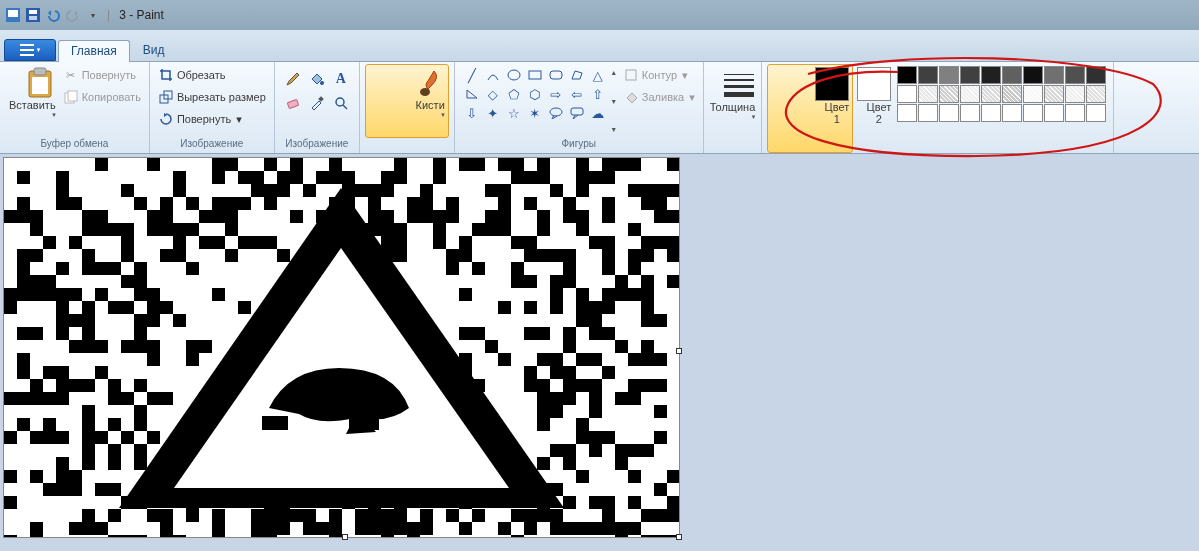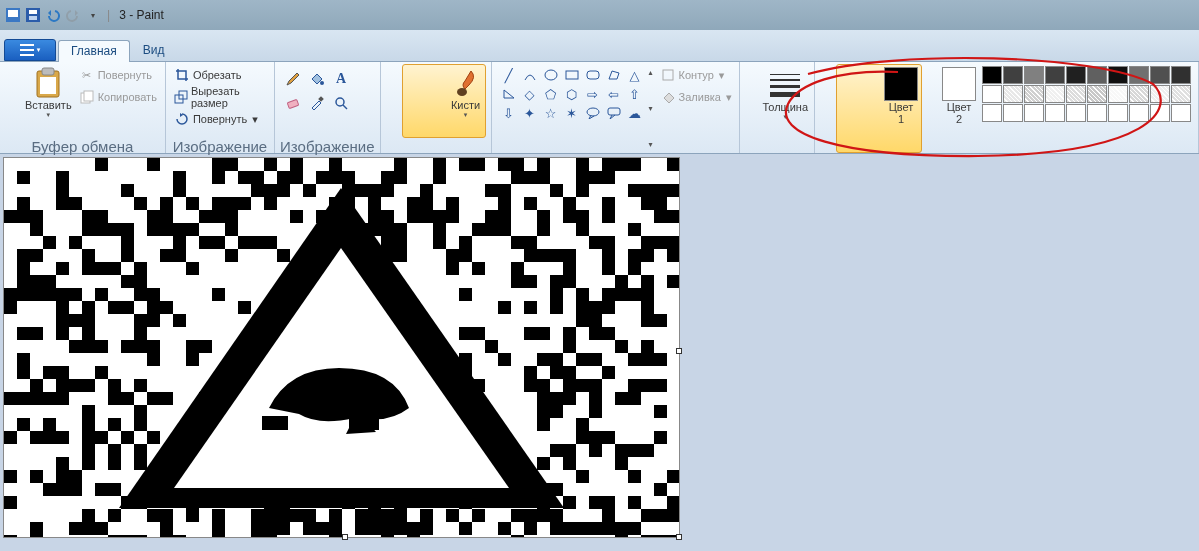--- a/index.html
+++ b/index.html
@@ -13,23 +13,23 @@
 
 .tabbar { height: 32px; background: linear-gradient(#d9e6f2, #c8d8e8); display: flex; align-items: flex-end; border-bottom: 1px solid #8ca4bc; }
 .appmenu { width: 52px; height: 22px; margin: 0 2px 0 4px; background: linear-gradient(#3a8ae0, #1a5fc0); border: 1px solid #134a95; border-radius: 3px 3px 0 0; display: flex; align-items: center; justify-content: center; }
 .appmenu svg { width: 14px; height: 12px; }
 .tab { padding: 3px 12px 4px; font-size: 12px; color: #1b4c80; cursor: default; border: 1px solid transparent; border-bottom: none; }
 .tab.active { background: #f5fafe; border-color: #8ca4bc; border-radius: 3px 3px 0 0; position: relative; top: 1px; }
 
 .ribbon { height: 92px; background: linear-gradient(#f5fafe, #dce8f4); border-bottom: 1px solid #8ca4bc; display: flex; position: relative; }
 .group { border-right: 1px solid #b6c6d8; padding: 2px 5px 0; display: flex; flex-direction: column; }
 .group-body { flex: 1; display: flex; }
-.group-label { text-align: center; font-size: 15px; color: #5a6d82; height: 15px; }
-
-.bigbtn { display: flex; flex-direction: column; align-items: center; padding: 2px 3px; border: 1px solid transparent; border-radius: 3px; font-size: 11px; color: #3a3a3a; min-width: 42px; margin-left: 16px; }
+.group-label { text-align: center; font-size: 10px; color: #5a6d82; height: 15px; }
+
+.bigbtn { display: flex; flex-direction: column; align-items: flex-end; padding: 2px 3px; border: 1px solid transparent; border-radius: 3px; font-size: 11px; color: #3a3a3a; min-width: 42px; }
 .bigbtn.sel { background: linear-gradient(#fff3d0, #ffd869); border-color: #e0a030; padding-left: 47px; }
 .bigbtn .bigicon { width: 32px; height: 32px; display: flex; align-items: center; justify-content: center; }
 .bigbtn .arrow { font-size: 7px; color: #555; }
 
 .smallrow { display: flex; align-items: center; gap: 3px; font-size: 11px; color: #3a3a3a; padding: 1px 3px; height: 22px; }
 .smallrow.dis { color: #9a9a9a; }
 .smallrow .sicon { width: 16px; height: 16px; display: flex; align-items: center; justify-content: center; }
 .stack { display: flex; flex-direction: column; justify-content: flex-start; }
 
 .toolgrid { display: grid; grid-template-columns: repeat(3, 22px); grid-template-rows: repeat(2, 22px); gap: 2px; padding: 4px 2px; }
@@ -309,20 +309,21 @@
             <span class="sicon">
               <svg width="14" height="14">
                 <path d="M3 8 L8 3 L13 8 L8 13 Z" fill="#ddd" stroke="#aaa"></path>
               </svg>
             </span>
             <span>Заливка</span>
             <span class="arrow" style="margin-left:2px">▾</span>
           </div>
       </div>
     </div>
+    <div class="group-label">Фигуры</div>
   </div>
 
   <div class="group thick">
     <div class="group-body">
       <div class="bigbtn">
         <div class="bigicon">
             <div class="bars">
               <div></div>
               <div></div>
               <div></div>

